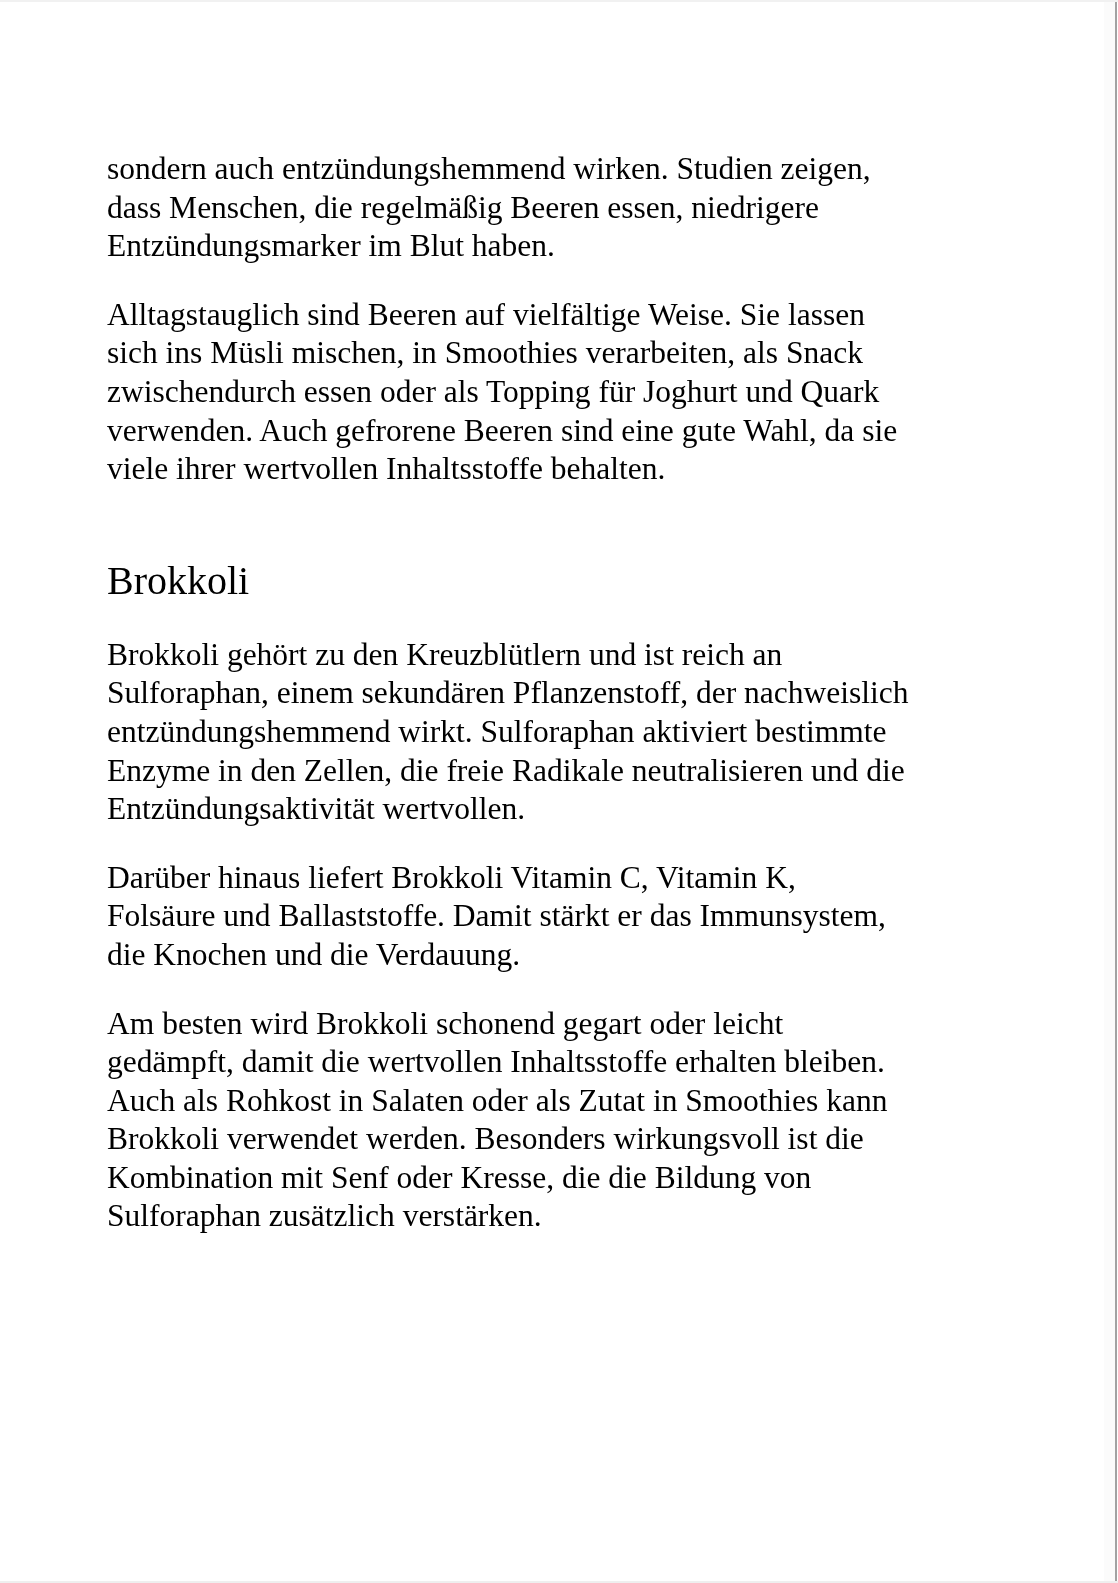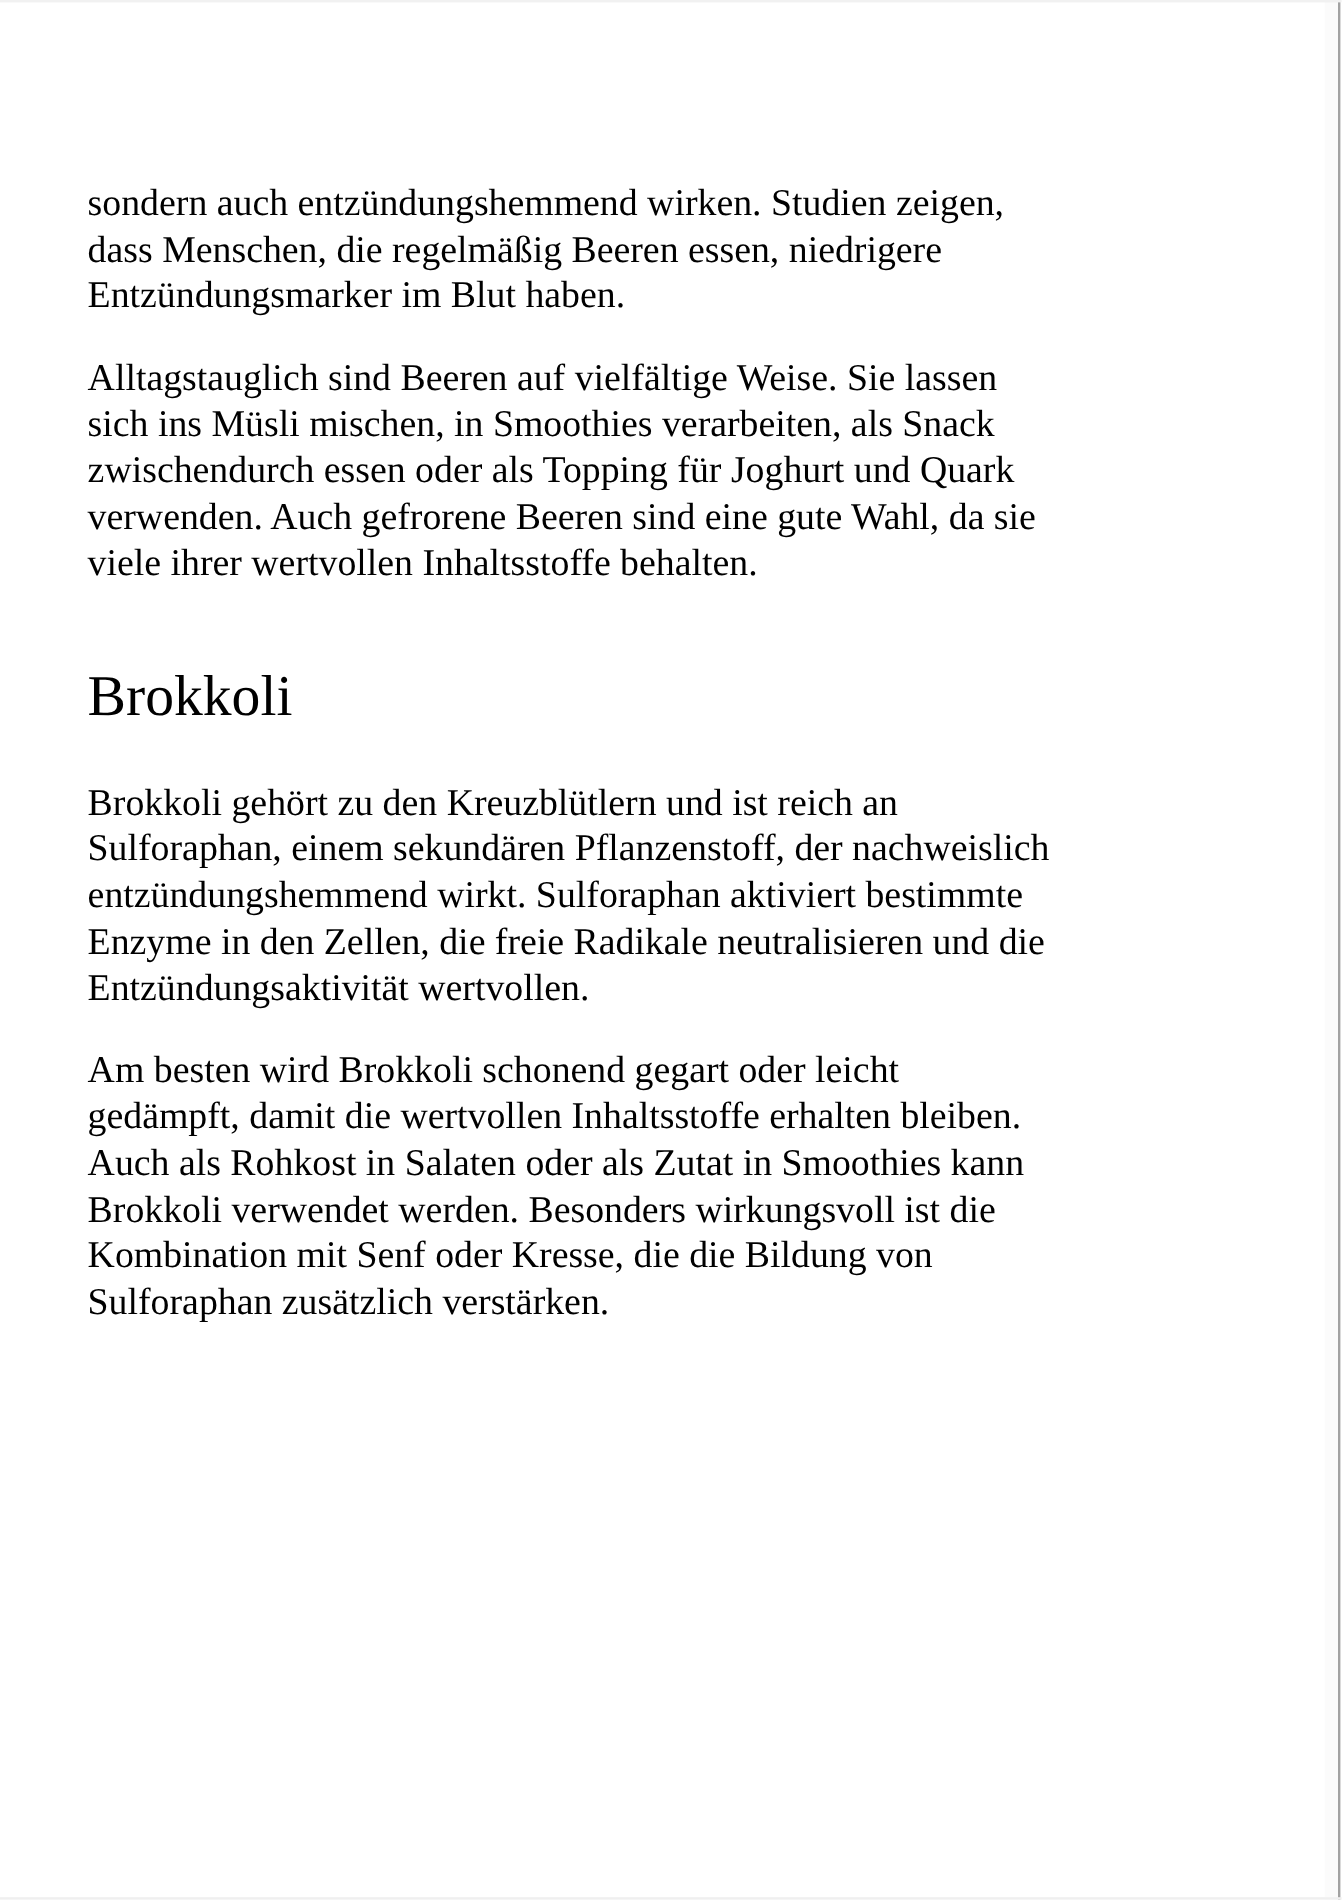--- a/index.html
+++ b/index.html
@@ -38,34 +38,34 @@
     position: absolute;
     top: 0; right: 1px;
     width: 2px; height: 100%;
     background: #a2a2a2;
   }
   .page {
     position: absolute;
     top: 0; left: 0;
     width: 1008px;
     box-sizing: border-box;
-    padding: 150px 100px 0 73px;
+    padding: 150px 100px 0 107px;
   }
   .para {
     font-size: 31.5px;
     line-height: 38.6px;
     margin: 0 0 30px 0;
     width: 870px;
     white-space: pre-line;
   }
   .section-heading {
-    font-size: 48px;
+    font-size: 40px;
     line-height: 58px;
     font-weight: 400;
-    margin: 63px 0 40px 0;
+    margin: 63px 0 26px 0;
   }
 </style>
 </head>
 <body>
 
 <div class="page">
 
   <section>
     <p class="para">sondern auch entzündungshemmend wirken. Studien zeigen,
 dass Menschen, die regelmäßig Beeren essen, niedrigere
@@ -77,20 +77,23 @@
 viele ihrer wertvollen Inhaltsstoffe behalten.</p>
   </section>
 
   <section>
     <h1 class="section-heading">Brokkoli</h1>
     <p class="para">Brokkoli gehört zu den Kreuzblütlern und ist reich an
 Sulforaphan, einem sekundären Pflanzenstoff, der nachweislich
 entzündungshemmend wirkt. Sulforaphan aktiviert bestimmte
 Enzyme in den Zellen, die freie Radikale neutralisieren und die
 Entzündungsaktivität wertvollen.</p>
+    <p class="para">Darüber hinaus liefert Brokkoli Vitamin C, Vitamin K,
+Folsäure und Ballaststoffe. Damit stärkt er das Immunsystem,
+die Knochen und die Verdauung.</p>
     <p class="para">Am besten wird Brokkoli schonend gegart oder leicht
 gedämpft, damit die wertvollen Inhaltsstoffe erhalten bleiben.
 Auch als Rohkost in Salaten oder als Zutat in Smoothies kann
 Brokkoli verwendet werden. Besonders wirkungsvoll ist die
 Kombination mit Senf oder Kresse, die die Bildung von
 Sulforaphan zusätzlich verstärken.</p>
   </section>
 
 </div>
 

